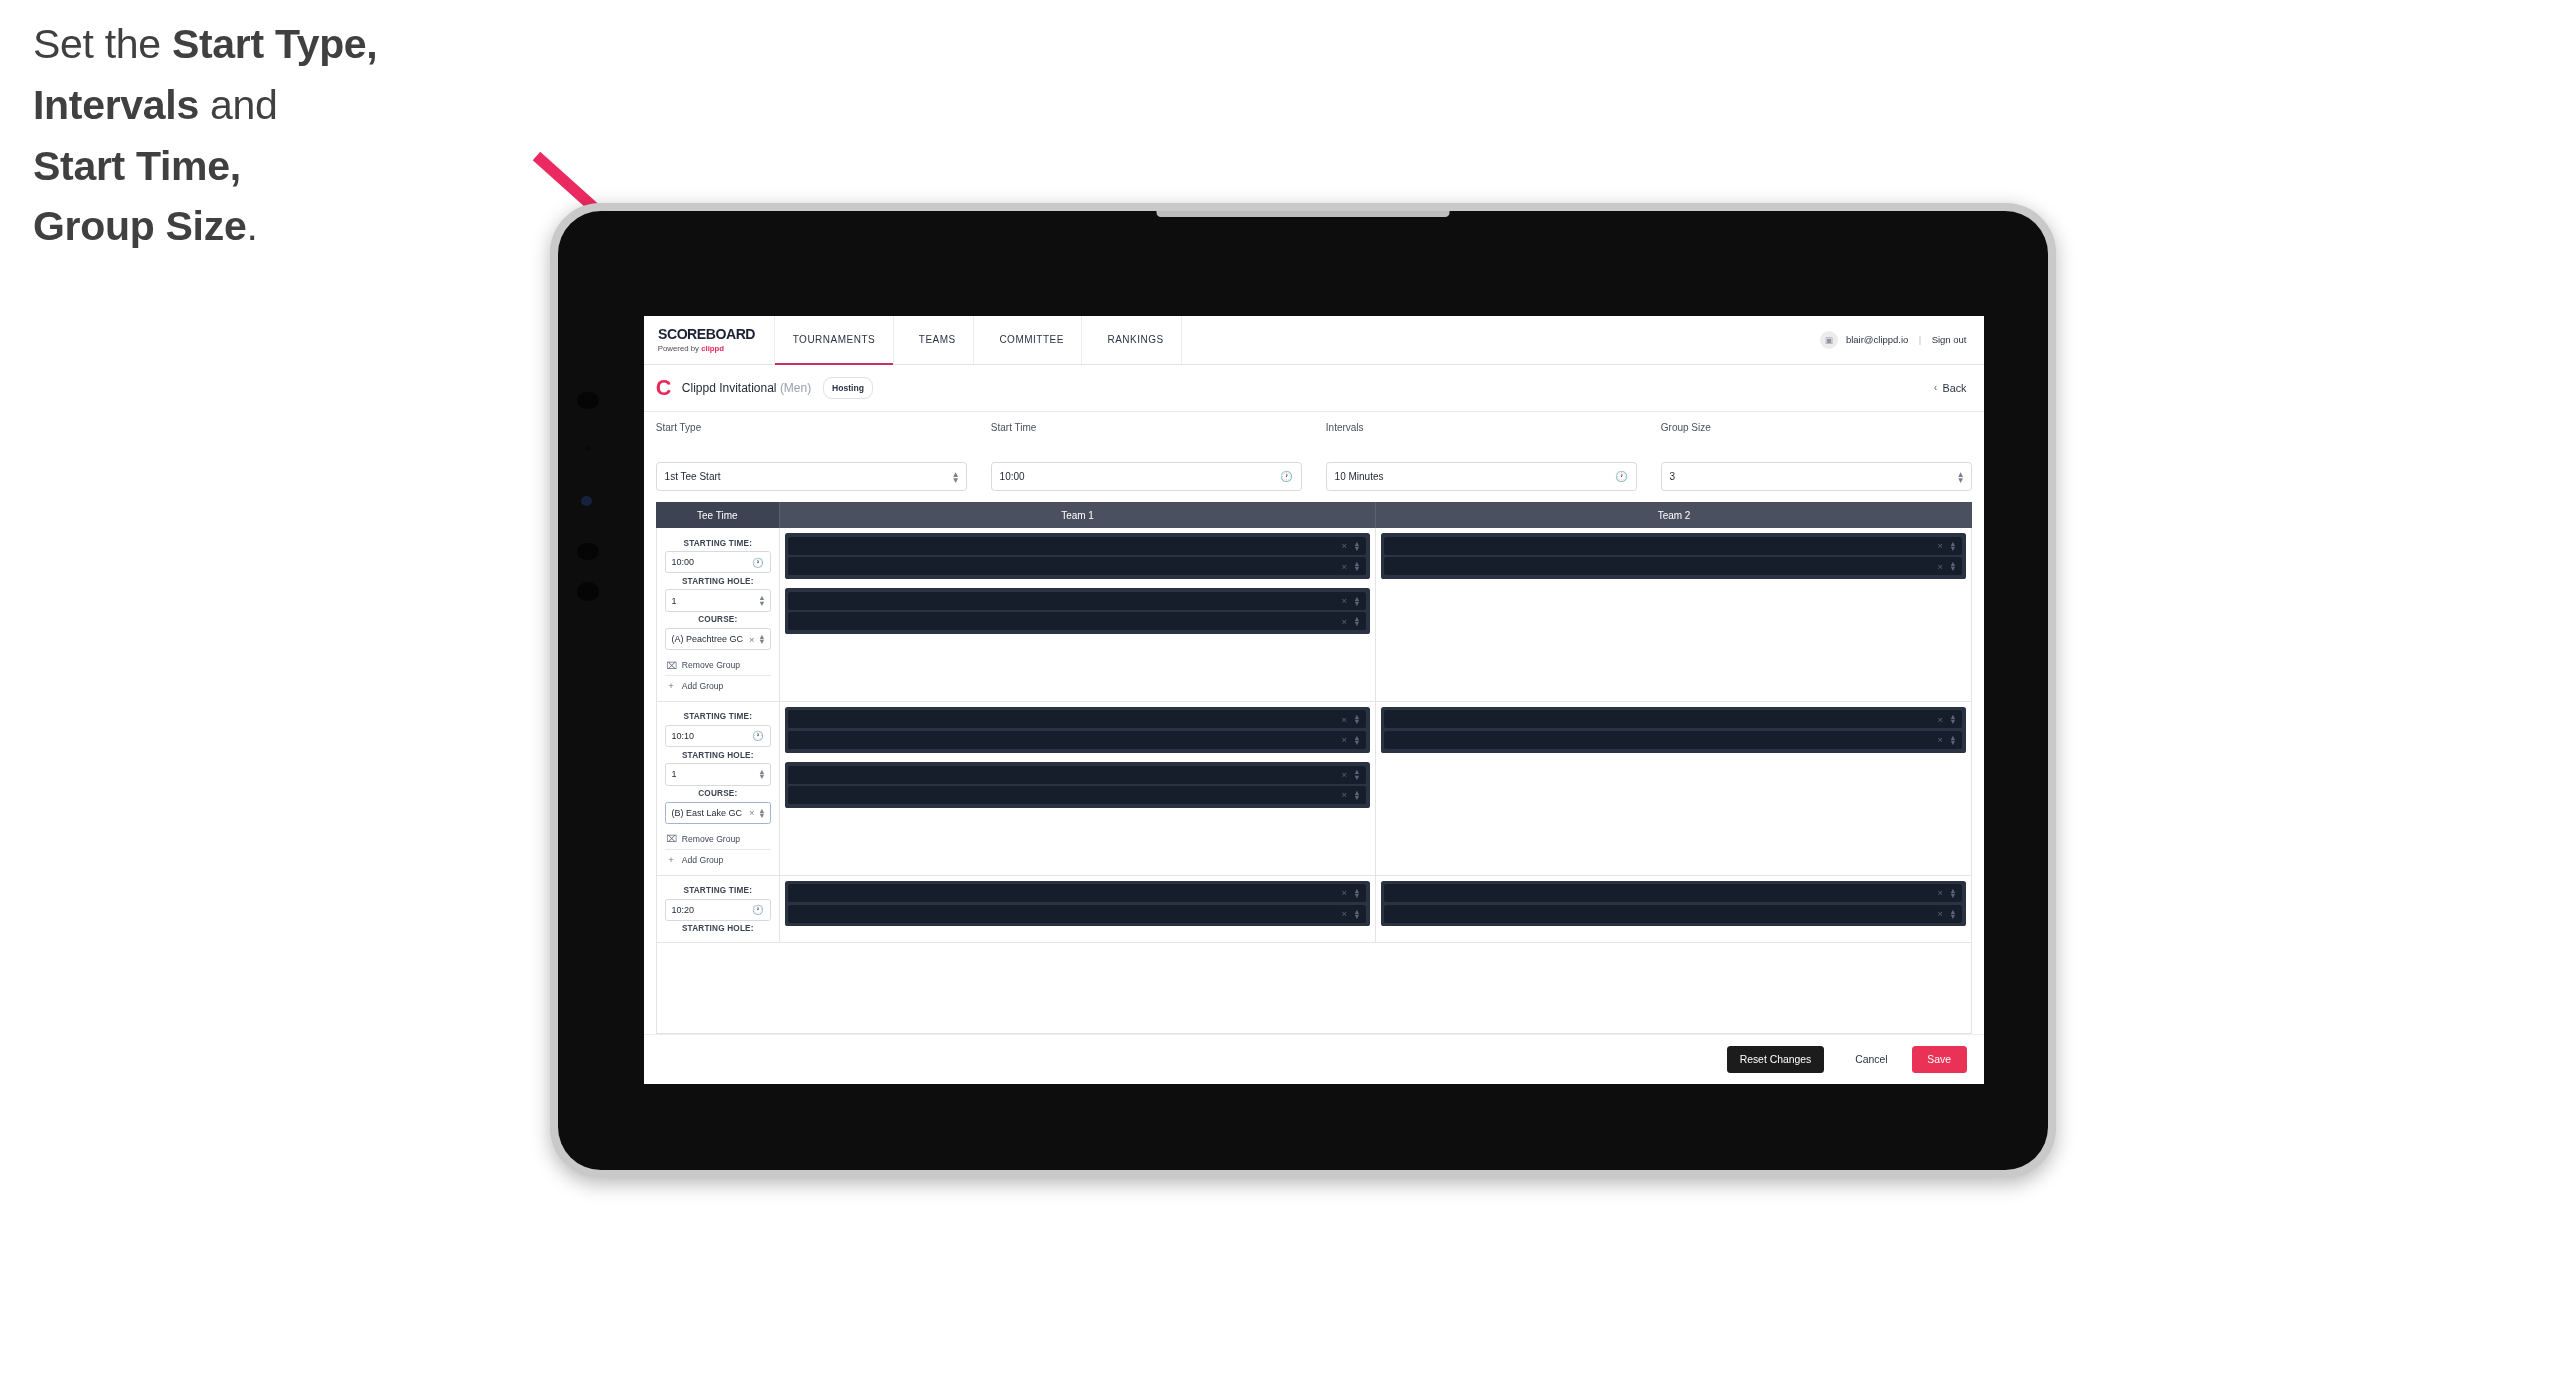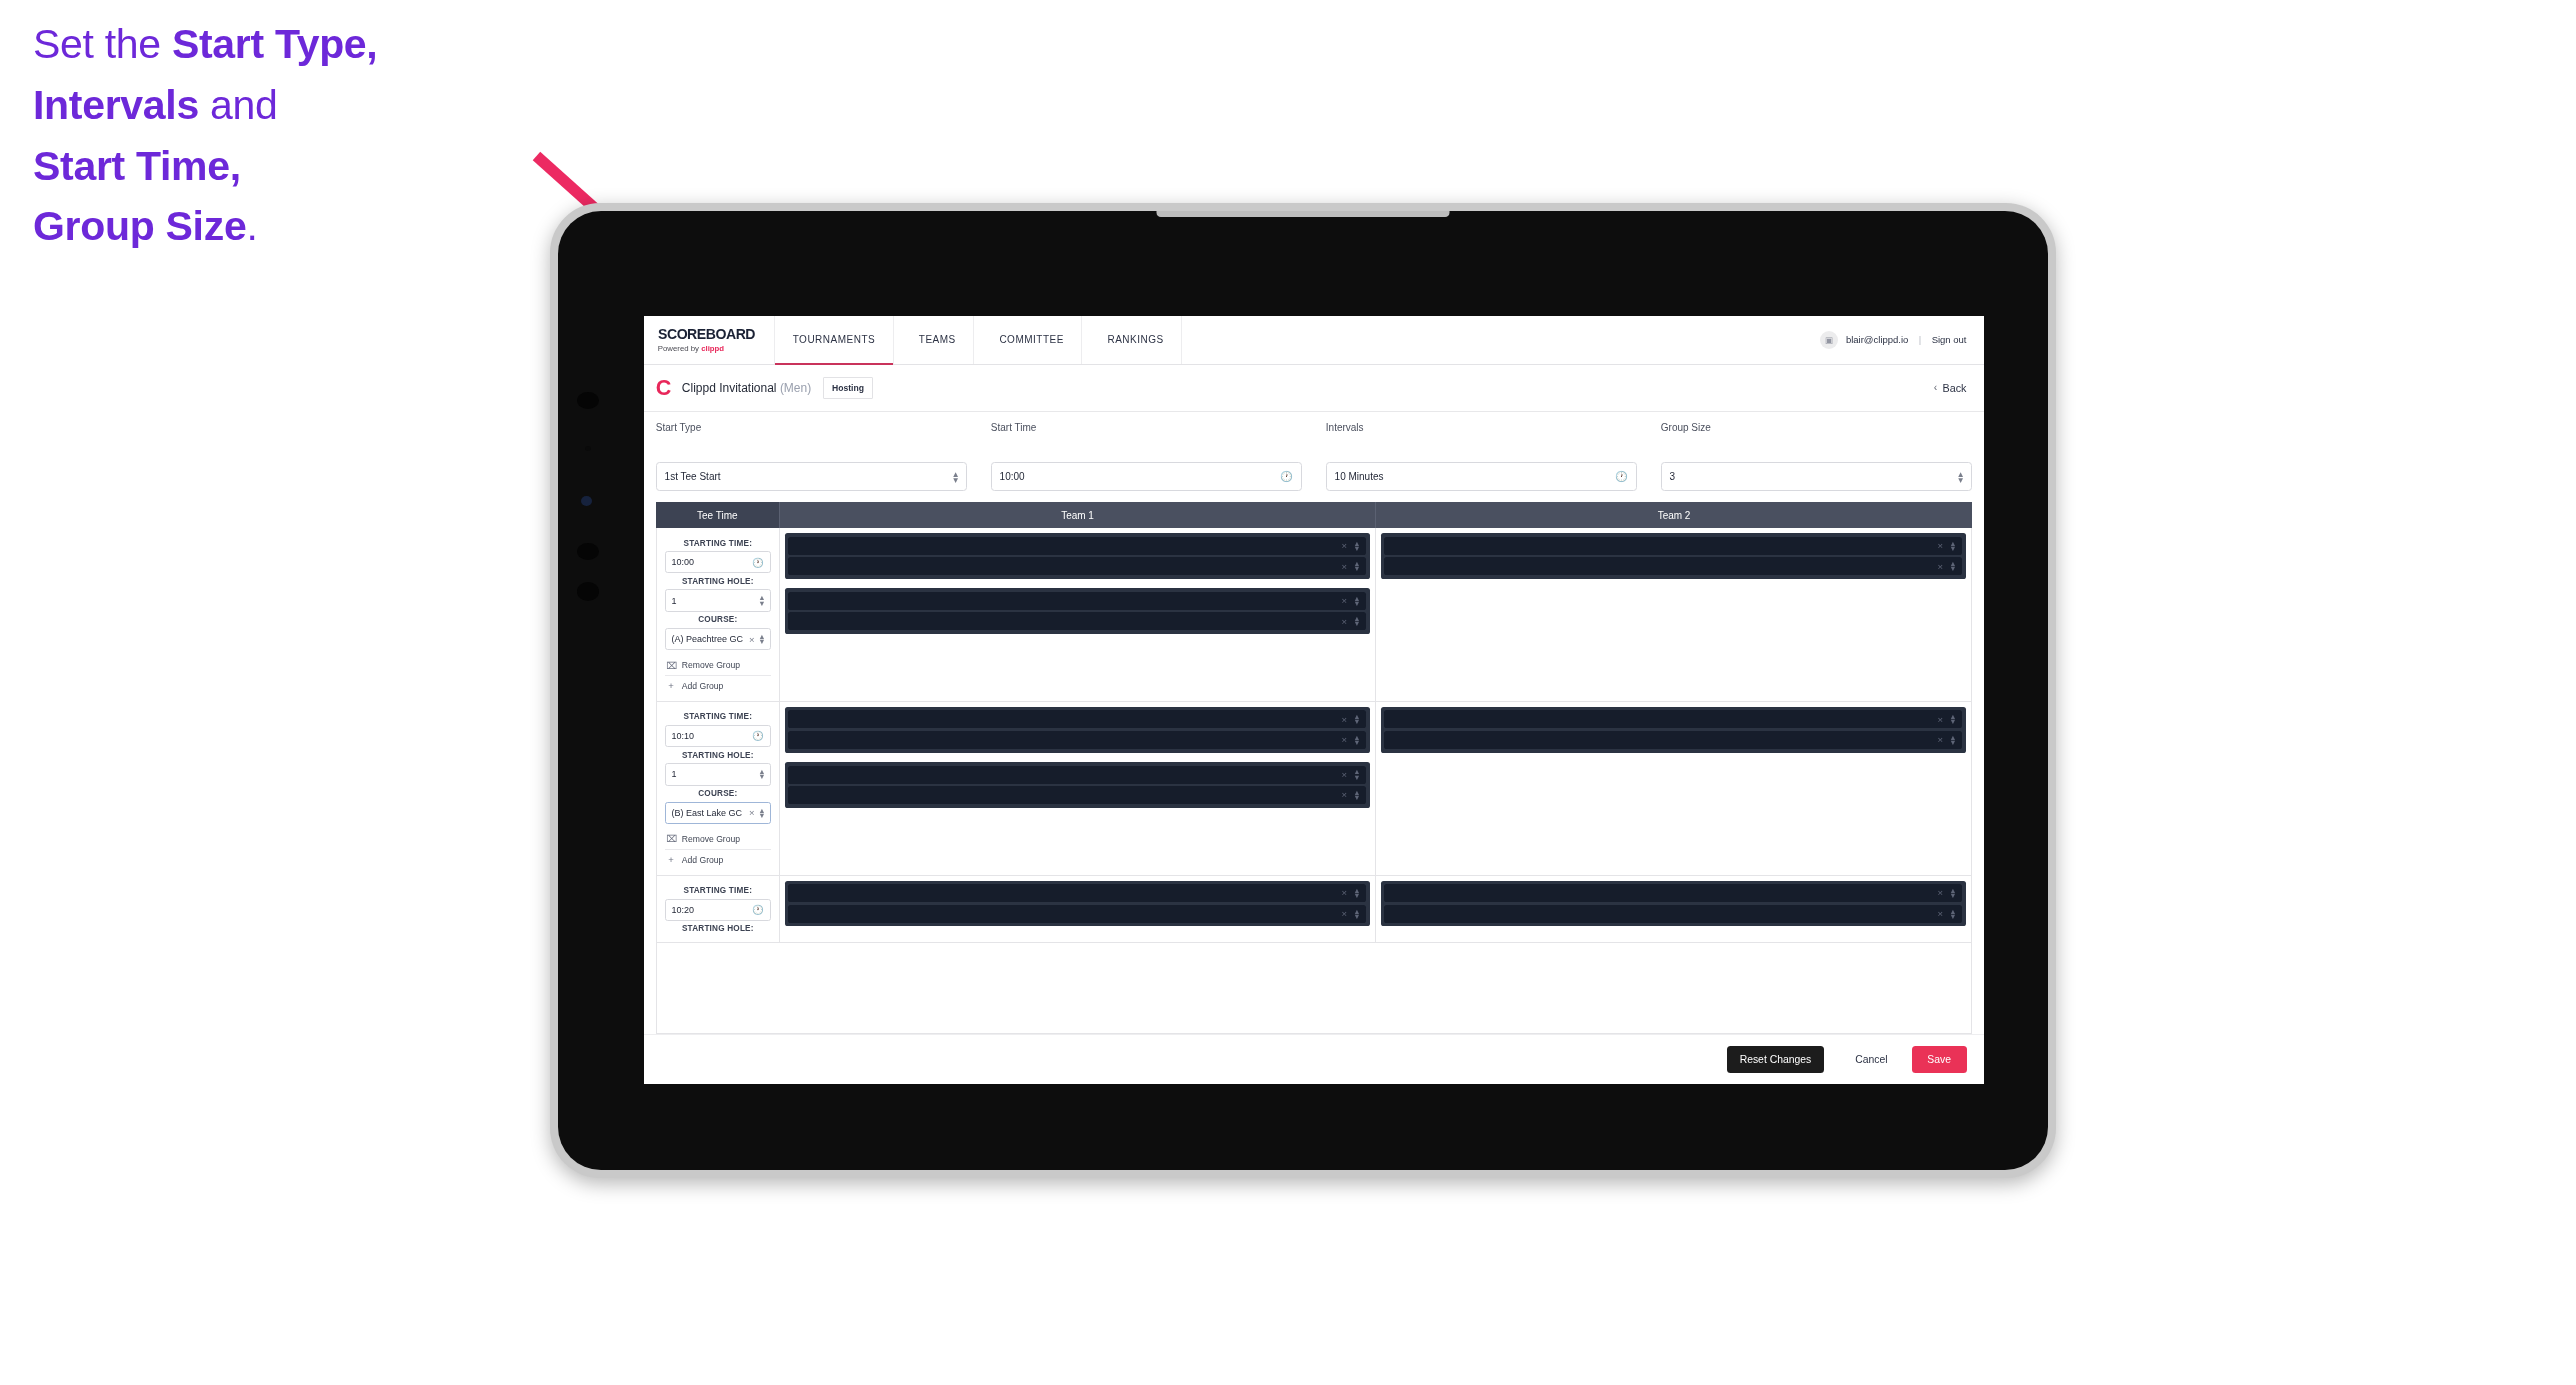--- a/index.html
+++ b/index.html
@@ -12,21 +12,21 @@
   #stage { position: relative; width: 2576px; height: 1386px; }
 
   
   .instruction {
     position: absolute;
     left: 33px; top: 24px;
     width: 570px;
     font-size: 41px;
     line-height: 1.02;
     letter-spacing: -0.3px;
-    color: #6d28d9;
+    color: #404040;
     font-weight: 400;
   }
   .instruction .b { font-weight: 700; }
   .instruction .ln { display: block; margin-bottom: 19px; white-space: nowrap; }
 
   
   .arrow { position: absolute; left: 483px; top: 104px; width: 414px; height: 380px; pointer-events: none; }
 
   
   .tablet {
@@ -114,21 +114,21 @@
     border-bottom: 0.9px solid #e8e8ea;
   }
   .c-logo {
     font-size: 21.6px; font-weight: 800; color: #e8275a;
     line-height: 1; margin-right: 10.4px; font-family: "Liberation Sans", sans-serif;
   }
   .tname { font-size: 12px; color: #262b38; }
   .tname .gender { color: #9aa0ae; }
   .badge {
     margin-left: 12px; padding: 5.2px 7.8px;
-    border: 0.9px solid #e2e2e5; border-radius: 1px;
+    border: 0.9px solid #e2e2e5; border-radius: 9px;
     font-size: 8.6px; font-weight: 700; color: #2c3244; background: #fff;
   }
   .crumb-spacer { flex: 1; }
   .backlink { font-size: 10.8px; color: #2c3244; display: flex; align-items: center; gap: 5.2px; cursor: pointer; }
   .backlink .chev { font-size: 10.4px; color: #626672; }
 
   
   .filters {
     display: flex; gap: 24px;
     padding: 10.4px 12px 11.2px 12px;

